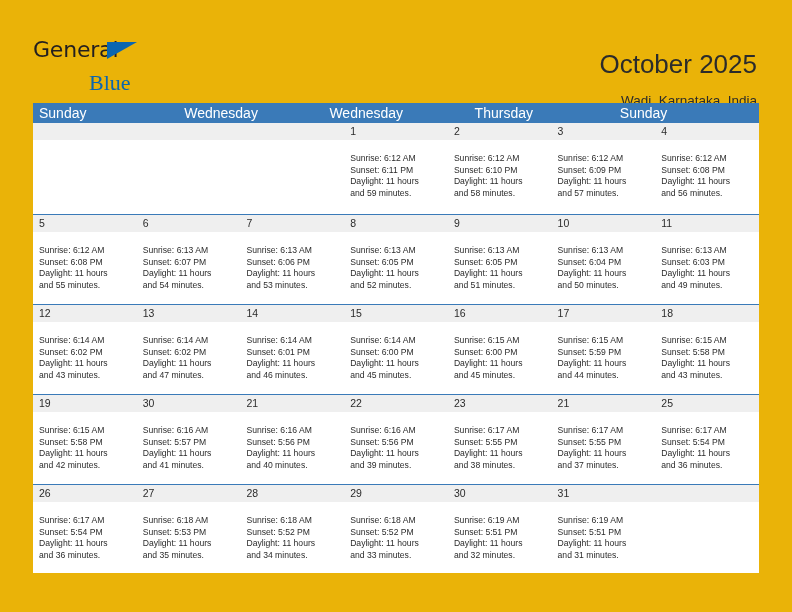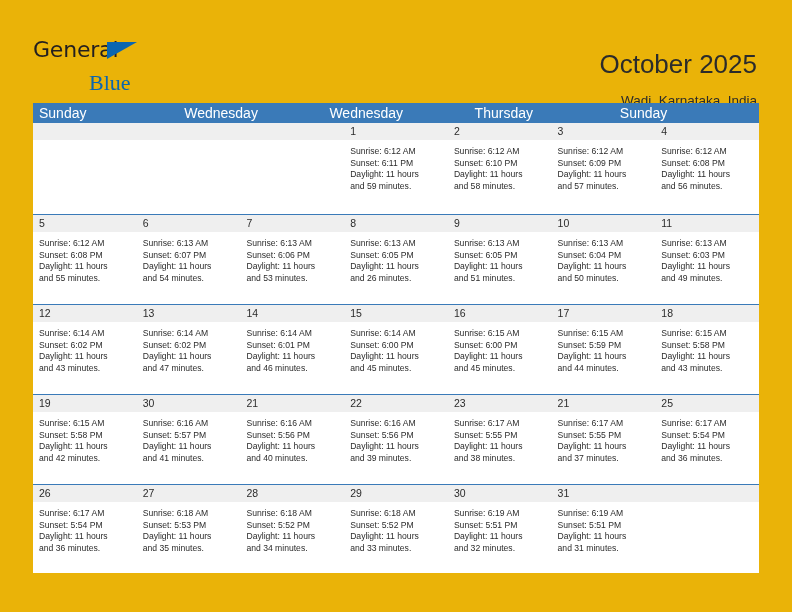--- a/index.html
+++ b/index.html
@@ -126,21 +126,21 @@
   .day-num-band {
     background: #efefef;
     height: 17px;
     padding-left: 6px;
     font-size: 10.5px;
     line-height: 17px;
     color: #2b2b2b;
   }
   .day-cell.empty .day-num-band { background: #efefef; }
   .day-body {
-    padding: 6px 5px 0 6px;
+    padding: 13px 5px 0 6px;
     font-size: 8.6px;
     line-height: 11.6px;
     color: #2b2b2b;
   }
   .day-body div { white-space: nowrap; }
 </style>
 </head>
 <body>
 
 <div id="page">
@@ -245,21 +245,21 @@
               <div>Daylight: 11 hours</div>
               <div>and 53 minutes.</div>
             </div>
           </div>
           <div class="day-cell">
             <div class="day-num-band">8</div>
             <div class="day-body">
               <div>Sunrise: 6:13 AM</div>
               <div>Sunset: 6:05 PM</div>
               <div>Daylight: 11 hours</div>
-              <div>and 26 minutes.</div>
+              <div>and 52 minutes.</div>
             </div>
           </div>
           <div class="day-cell">
             <div class="day-num-band">9</div>
             <div class="day-body">
               <div>Sunrise: 6:13 AM</div>
               <div>Sunset: 6:05 PM</div>
               <div>Daylight: 11 hours</div>
               <div>and 51 minutes.</div>
             </div>

